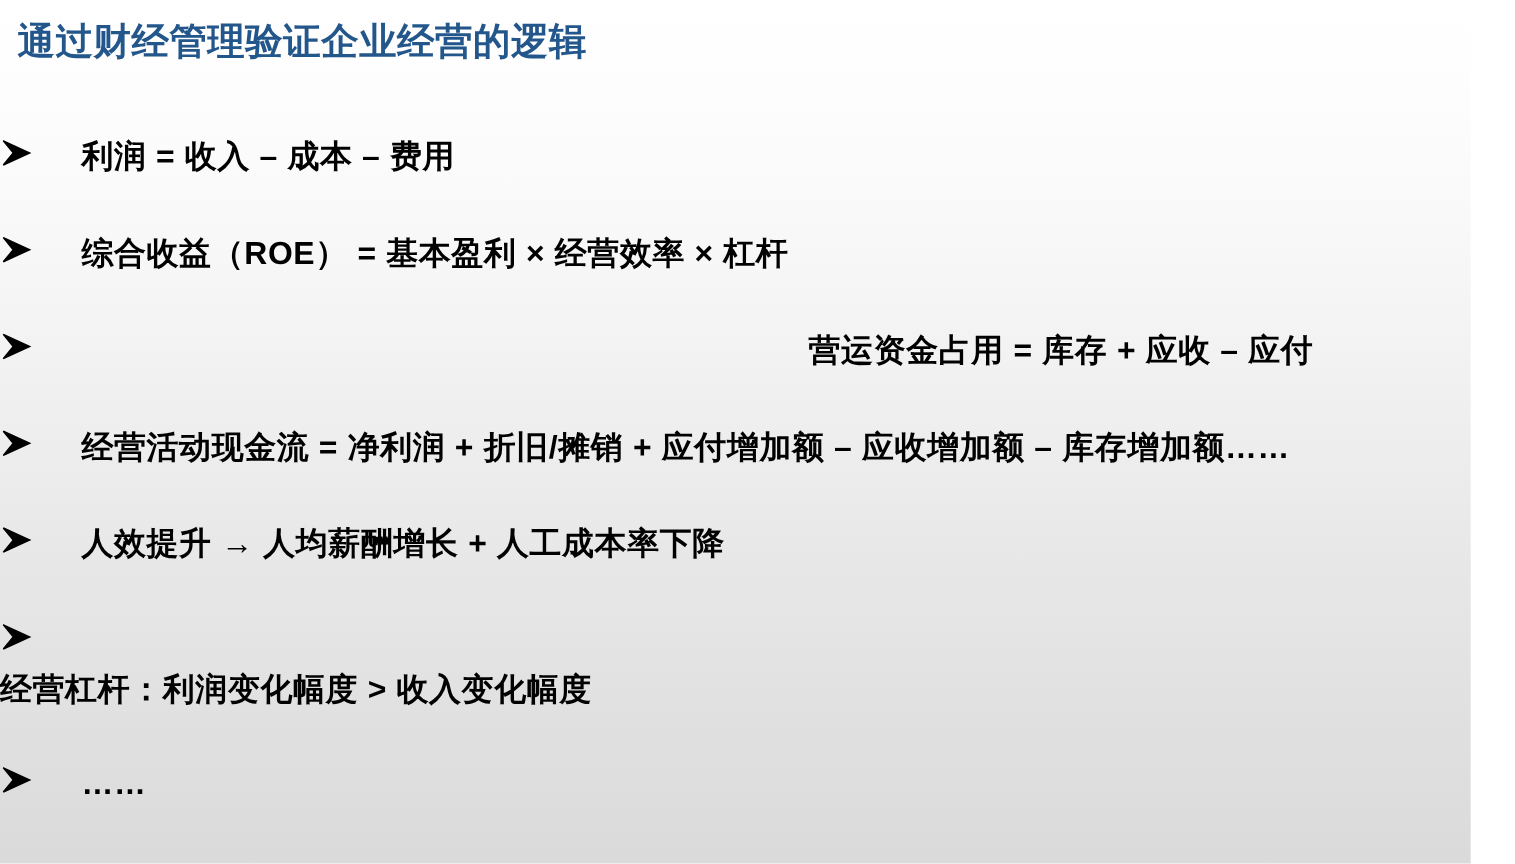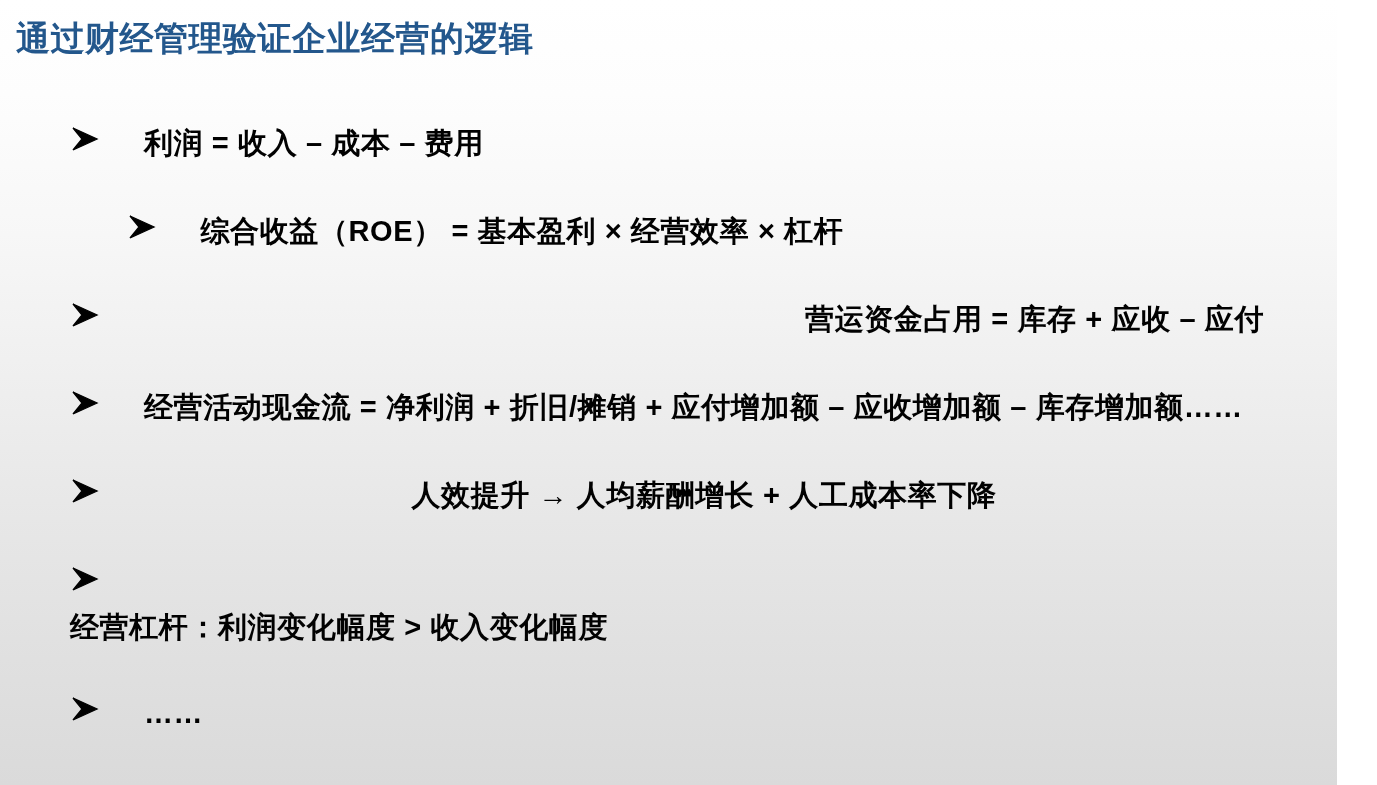--- a/index.html
+++ b/index.html
@@ -46,21 +46,20 @@
   #bullet-list {
     position: absolute;
     left: 0;
     top: 108px;
     width: 1377px;
   }
 
   .bullet-row {
     display: flex;
     align-items: flex-start;
-    padding-left: 70px;
     margin-bottom: 0;
   }
 
   .bullet-marker {
     flex: 0 0 auto;
     width: 74px;
     font-size: 25px;
     line-height: 56px;
     color: #000000;
     text-align: left;
@@ -79,24 +78,24 @@
     line-height: 70px;
     font-weight: bold;
     color: #010101;
     letter-spacing: 0.6px;
     white-space: pre-wrap;
     word-break: break-word;
   }
 
   
   .r0 { margin-top: 0px; }
-  .r1 { margin-top: 18px; justify-content: center; }
+  .r1 { margin-top: 18px; }
   .r2 { margin-top: 18px; text-align: right; }
   .r3 { margin-top: 18px; }
-  .r4 { margin-top: 18px; text-align: center; }
+  .r4 { margin-top: 18px; }
   .r5 { margin-top: 18px; flex-direction: column; }
   .r6 { margin-top: 16px; }
 </style>
 </head>
 <body>
 
 <div id="slide">
 
   <div id="slide-title">通过财经管理验证企业经营的逻辑</div>
 

